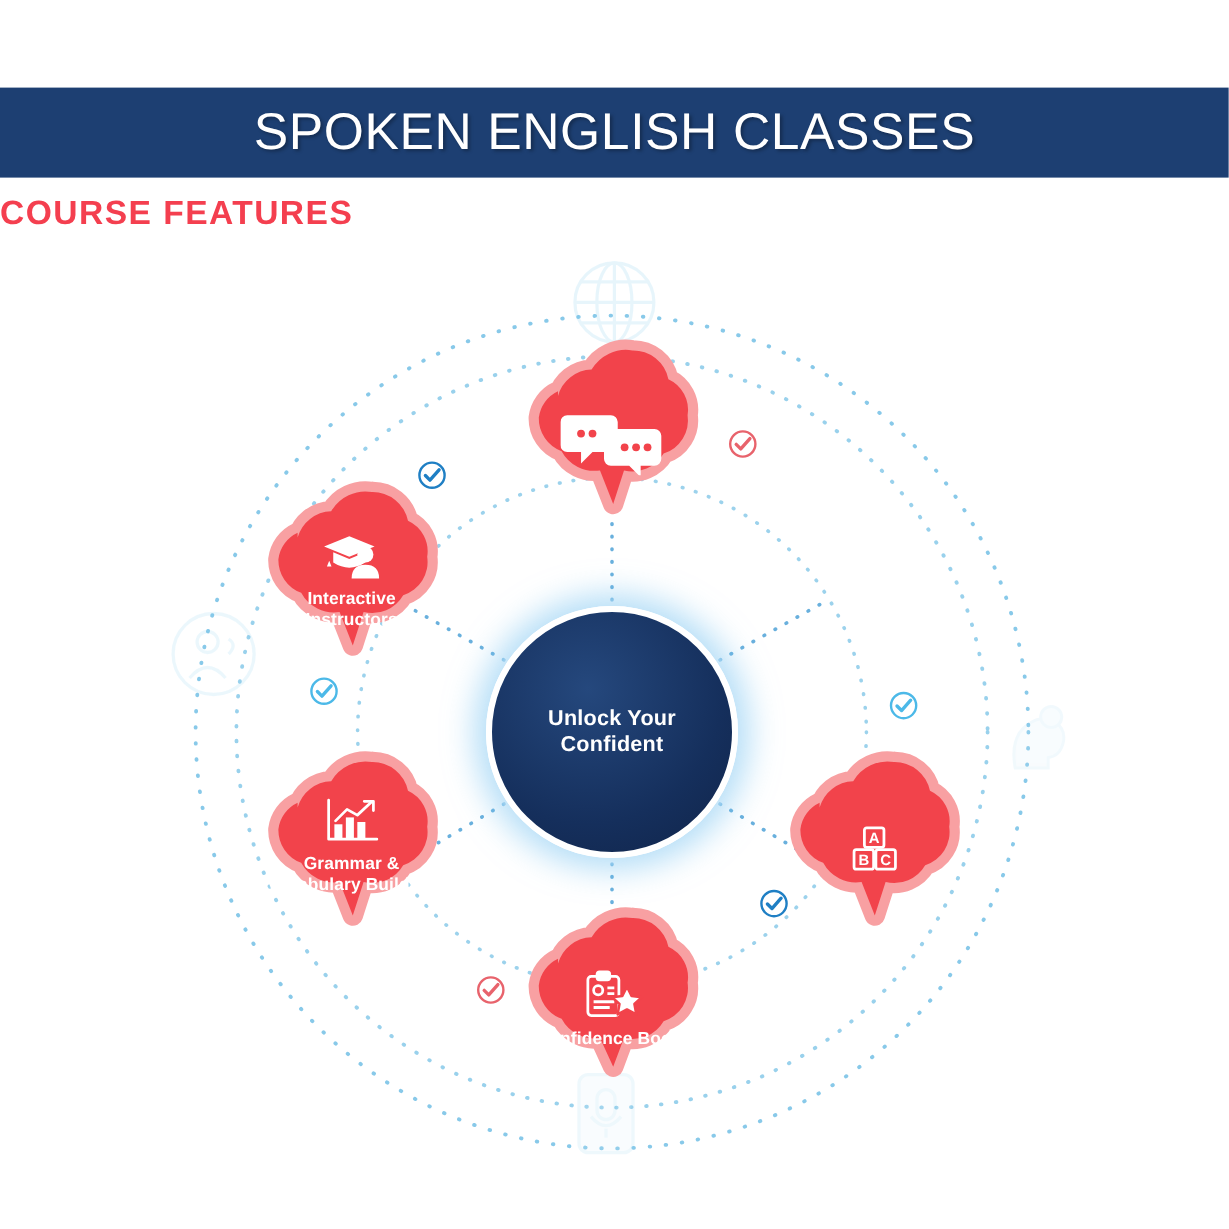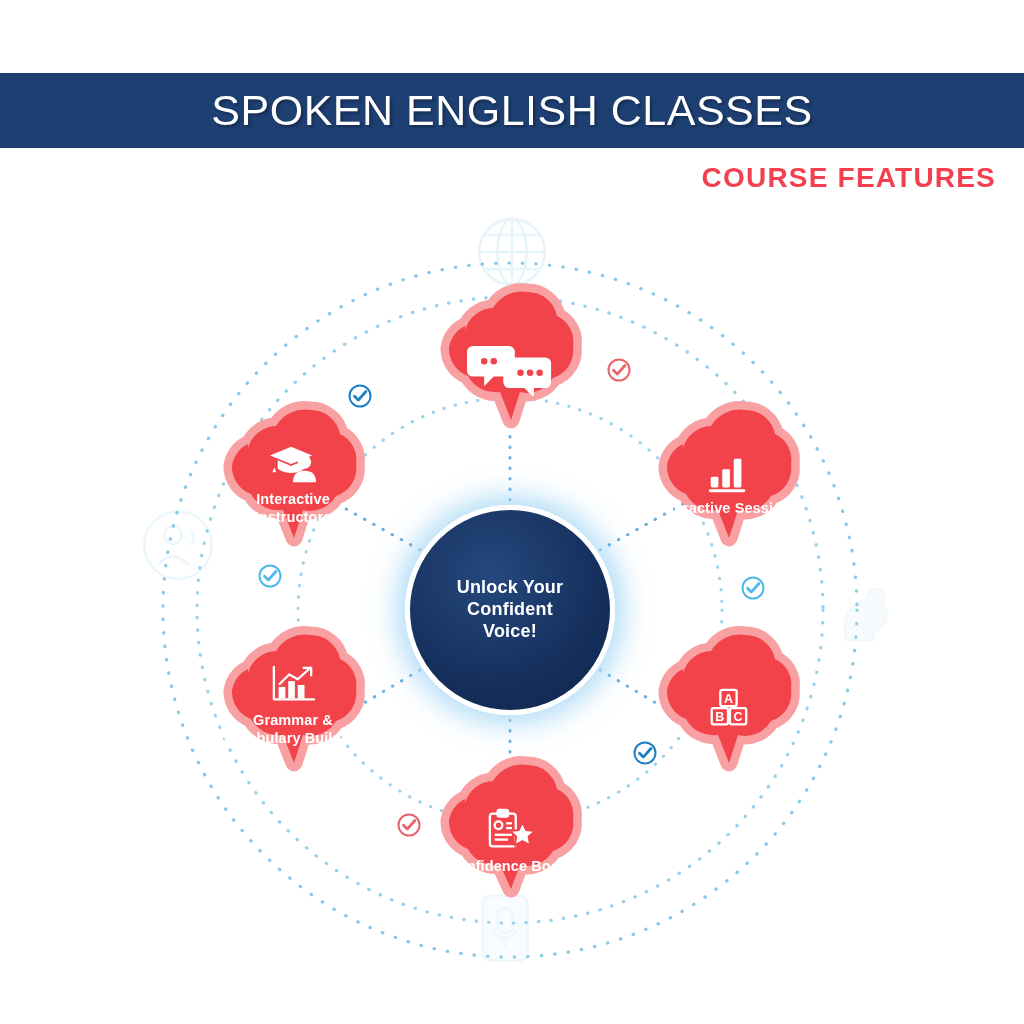--- a/index.html
+++ b/index.html
@@ -22,21 +22,21 @@
     display:flex;align-items:center;justify-content:center;
   }
   .header-title{
     font-size:43px;font-weight:normal;color:#ffffff;
     letter-spacing:0.5px;
     text-shadow:2px 2px 3px rgba(0,0,0,0.30);
     white-space:nowrap;
   }
   .subtitle{
     position:absolute;left:0;top:162px;width:996px;
-    text-align:right;
+    text-align:left;
     font-size:28px;font-weight:bold;color:#f43f4f;
     letter-spacing:1.2px;
   }
 
   
   .diagram{
     position:absolute;left:0;top:200px;width:1024px;height:824px;
   }
   .diagram svg.rings{
     position:absolute;left:0;top:0;width:1024px;height:824px;
@@ -162,21 +162,20 @@
         <rect x="22" y="16" width="12" height="20" rx="6" stroke="#8ed0ef" fill="none"></rect>
         <path d="M18 34 q10 12 20 0"></path>
         <line x1="28" y1="42" x2="28" y2="48"></line>
       </svg>
     </div>
 
     <div class="center-circle">
       <div class="center-text">
         <div>Unlock Your</div>
         <div>Confident</div>
-        <div>Voice!</div>
       </div>
     </div>
 
     <div class="bubble no-label" style="left:425px;top:92px;">
       <svg class="shape" viewBox="0 0 170 168">
         <g>
           <path d="M40 38 a30 30 0 0 1 28 -22 a33 33 0 0 1 34 -16 a30 30 0 0 1 30 24
                    a28 28 0 0 1 16 30 a29 29 0 0 1 -20 32
                    a30 30 0 0 1 -33 14 l-9 28 l-11 -28
                    a31 31 0 0 1 -32 -16 a29 29 0 0 1 -19 -28
@@ -197,45 +196,20 @@
             <path d="M44 18 h38 a6 6 0 0 1 6 6 v20 a6 6 0 0 1 -6 6 h-12 v10 l-10 -10 h-16 a6 6 0 0 1 -6 -6 v-20 a6 6 0 0 1 6 -6 z"></path>
             <circle cx="56" cy="34" r="3.4" fill="#f2434b"></circle>
             <circle cx="66" cy="34" r="3.4" fill="#f2434b"></circle>
             <circle cx="76" cy="34" r="3.4" fill="#f2434b"></circle>
           </svg>
         </div>
         <div class="label"></div>
       </div>
     </div>
 
-    <div class="bubble" style="left:643px;top:210px;">
-      <svg class="shape" viewBox="0 0 170 168">
-        <path d="M40 38 a30 30 0 0 1 28 -22 a33 33 0 0 1 34 -16 a30 30 0 0 1 30 24
-                 a28 28 0 0 1 16 30 a29 29 0 0 1 -20 32
-                 a30 30 0 0 1 -33 14 l-9 28 l-11 -28
-                 a31 31 0 0 1 -32 -16 a29 29 0 0 1 -19 -28
-                 a28 28 0 0 1 16 -22 z" fill="none" stroke="#f8a0a2" stroke-width="17" stroke-linejoin="round"></path>
-        <path d="M40 38 a30 30 0 0 1 28 -22 a33 33 0 0 1 34 -16 a30 30 0 0 1 30 24
-                 a28 28 0 0 1 16 30 a29 29 0 0 1 -20 32
-                 a30 30 0 0 1 -33 14 l-9 28 l-11 -28
-                 a31 31 0 0 1 -32 -16 a29 29 0 0 1 -19 -28
-                 a28 28 0 0 1 16 -22 z" fill="#f2434b"></path>
-      </svg>
-      <div class="content" style="top:4px;">
-        <div class="ico">
-          <svg viewBox="0 0 48 44" fill="#ffffff">
-            <rect x="6" y="26" width="8" height="11" rx="1.5"></rect>
-            <rect x="18" y="18" width="8" height="19" rx="1.5"></rect>
-            <rect x="30" y="7" width="8" height="30" rx="1.5"></rect>
-            <rect x="4" y="39" width="38" height="3" rx="1.5"></rect>
-          </svg>
-        </div>
-        <div class="label">Interactive Sessions</div>
-      </div>
-    </div>
 
     <div class="bubble" style="left:643px;top:435px;">
       <svg class="shape" viewBox="0 0 170 168">
         <path d="M40 38 a30 30 0 0 1 28 -22 a33 33 0 0 1 34 -16 a30 30 0 0 1 30 24
                  a28 28 0 0 1 16 30 a29 29 0 0 1 -20 32
                  a30 30 0 0 1 -33 14 l-9 28 l-11 -28
                  a31 31 0 0 1 -32 -16 a29 29 0 0 1 -19 -28
                  a28 28 0 0 1 16 -22 z" fill="none" stroke="#f8a0a2" stroke-width="17" stroke-linejoin="round"></path>
         <path d="M40 38 a30 30 0 0 1 28 -22 a33 33 0 0 1 34 -16 a30 30 0 0 1 30 24
                  a28 28 0 0 1 16 30 a29 29 0 0 1 -20 32

